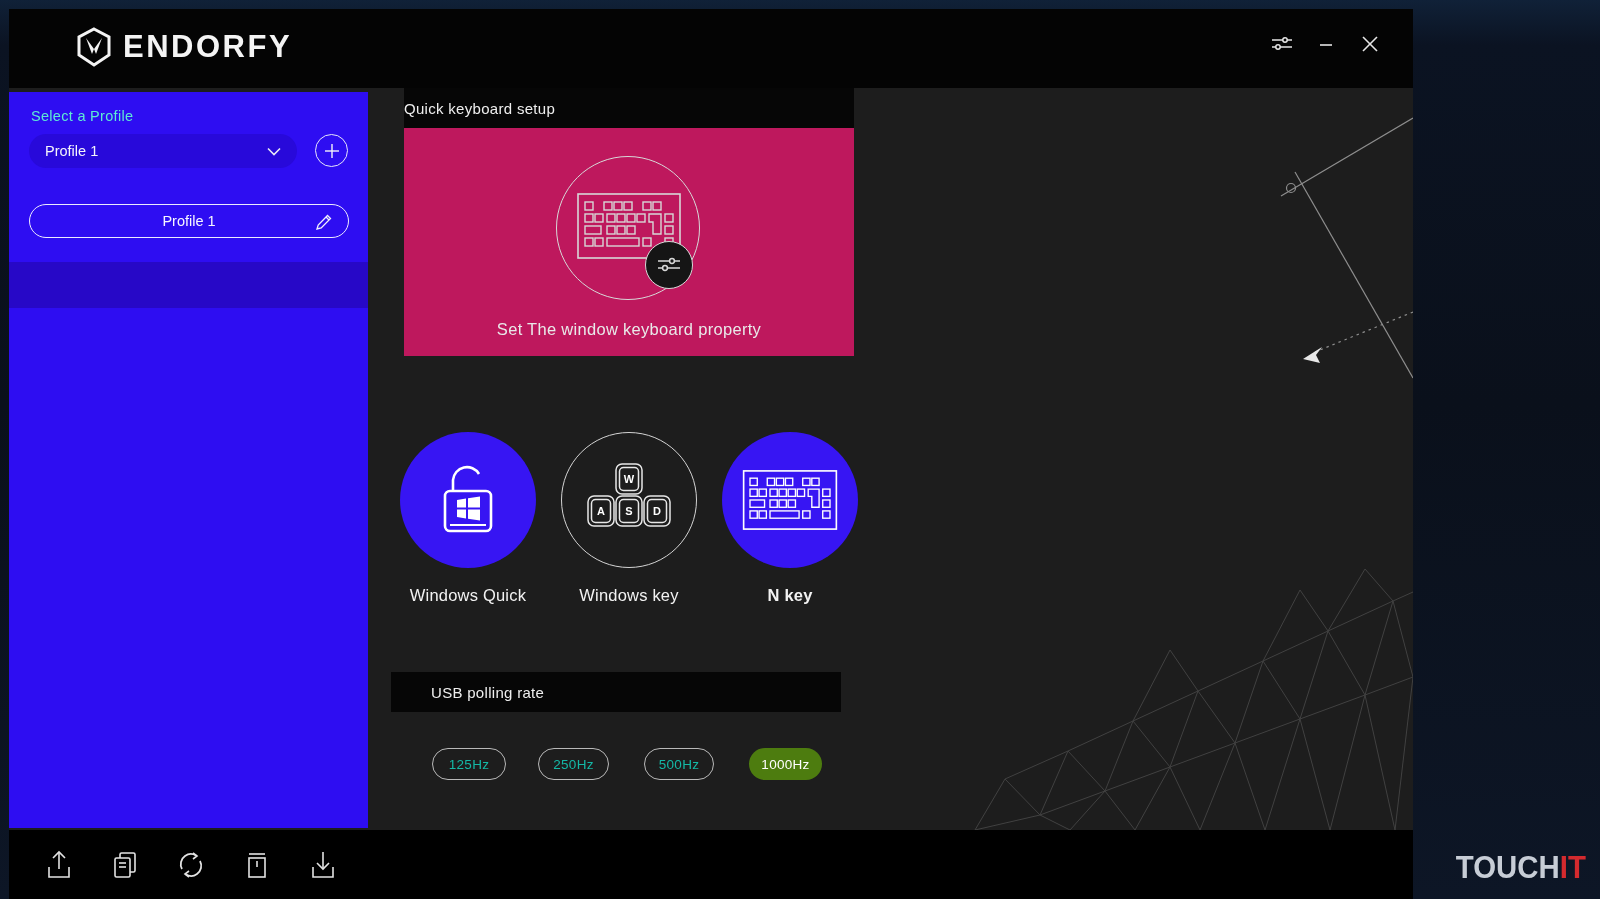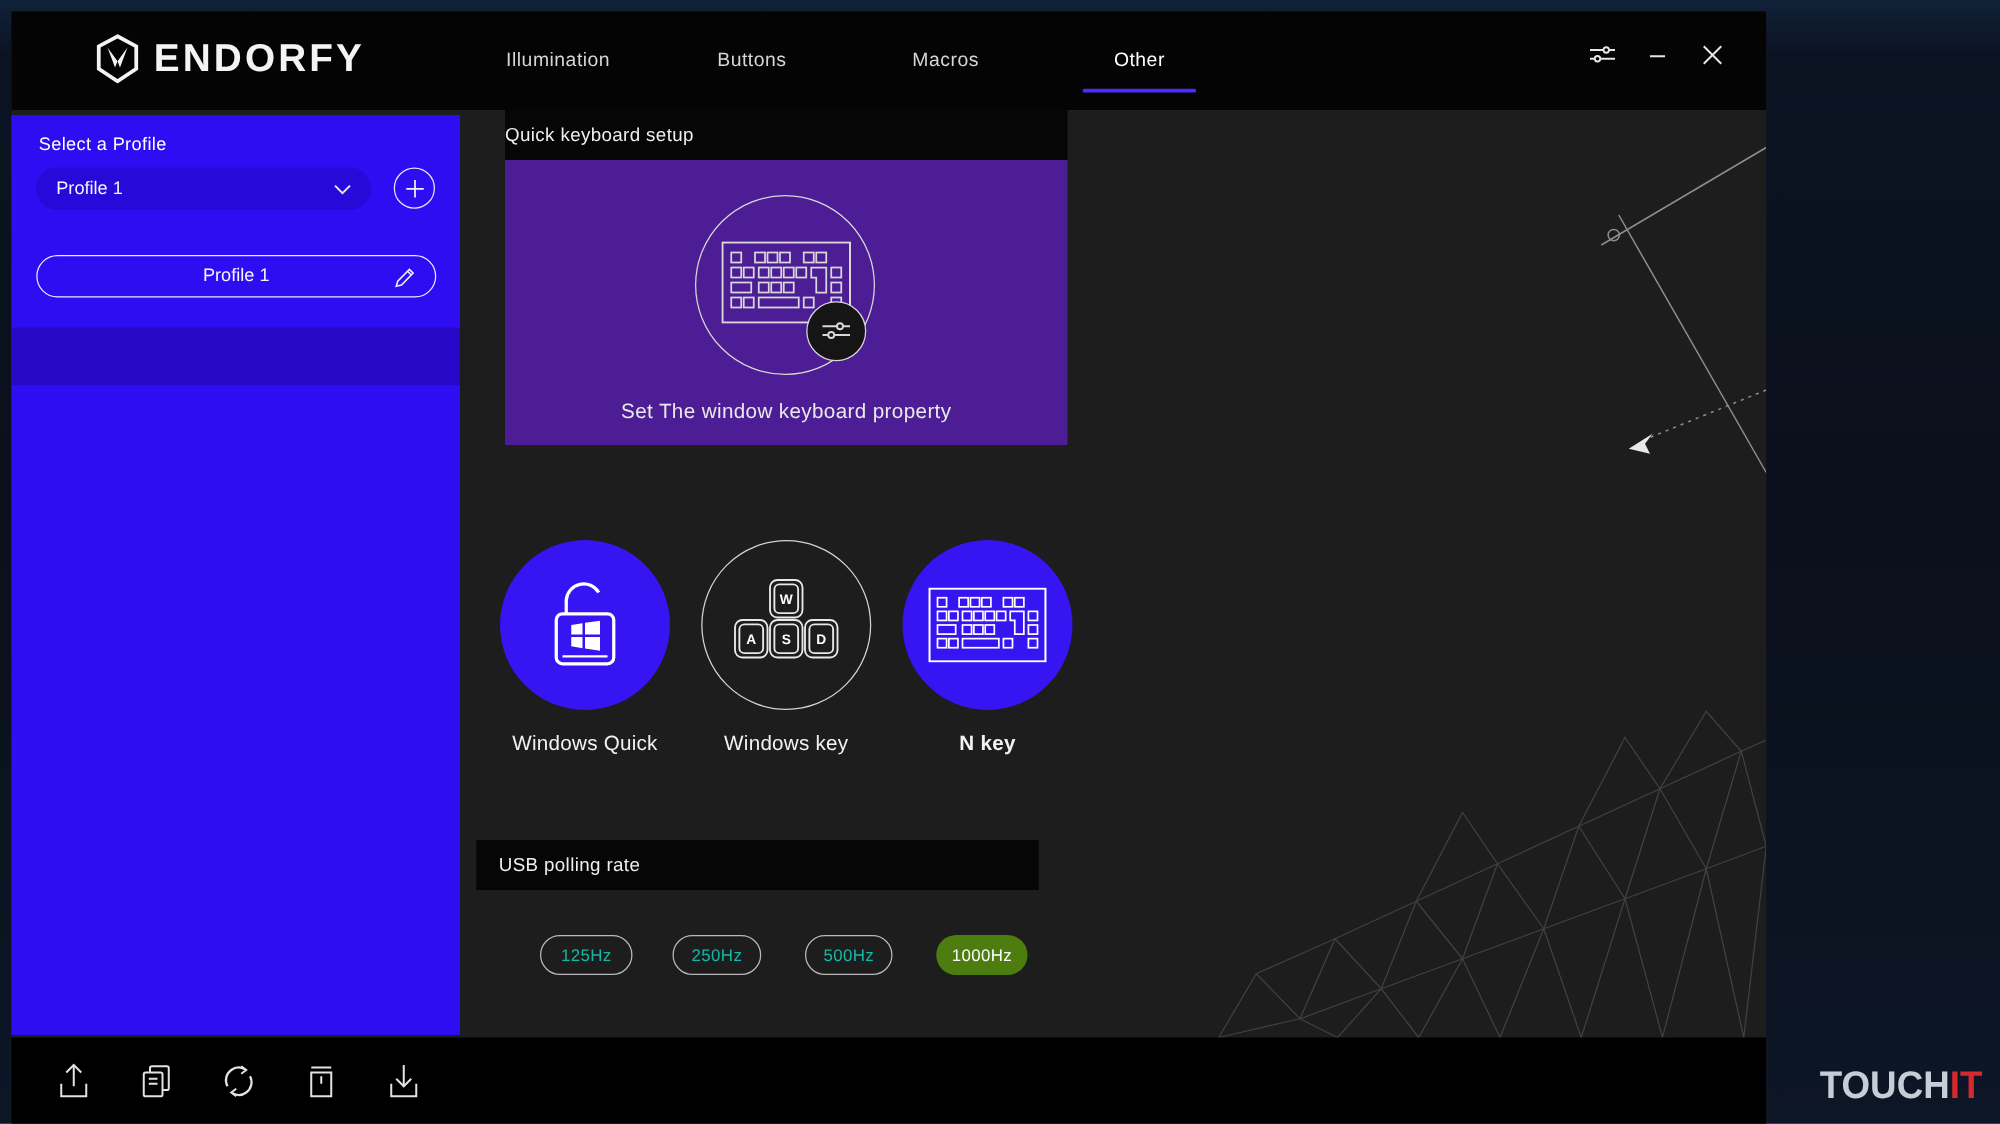--- a/index.html
+++ b/index.html
@@ -14,50 +14,50 @@
   .logo-text { font-size:31px; font-weight:700; letter-spacing:2.5px; color:#f4f4f4; }
   .tabs { position:absolute; left:360px; top:0; height:79px; display:flex; align-items:center; }
   .tab { width:155px; text-align:center; font-size:15.5px; color:#d6d6d6; letter-spacing:.4px; cursor:pointer; position:relative; padding:8px 0; }
   .tab.active { color:#ffffff; }
   .tab.active::after { content:""; position:absolute; left:32px; right:32px; bottom:-8px; height:3px; border-radius:2px; background:#4b2bff; }
   .win-controls { position:absolute; right:32px; top:24px; display:flex; align-items:center; gap:22px; }
   .win-btn { width:22px; height:22px; display:flex; align-items:center; justify-content:center; cursor:pointer; }
 
   
   .sidebar { position:absolute; left:0; top:83px; width:359px; height:736px; background:#2e0df2; }
-  .select-label { position:absolute; left:22px; top:16px; font-size:14.5px; color:#ffffff; letter-spacing:.3px; }
+  .select-label { position:absolute; left:22px; top:16px; font-size:14.5px; color:#5eead4; letter-spacing:.3px; }
   .profile-row { position:absolute; left:20px; top:42px; width:319px; height:34px; }
   .dropdown { position:absolute; left:0; top:0; width:268px; height:34px; background:#2809da; border-radius:17px; display:flex; align-items:center; padding:0 16px; cursor:pointer; }
   .dropdown-value { font-size:14.5px; color:#f4f4fb; flex:1; }
   .add-btn { position:absolute; right:0; top:0; width:33px; height:33px; border-radius:50%; border:1.6px solid #e6e6fb; background:transparent; display:flex; align-items:center; justify-content:center; cursor:pointer; }
   .profile-pill { position:absolute; left:20px; top:112px; width:320px; height:34px; border:1.3px solid #ecebff; border-radius:17px; display:flex; align-items:center; justify-content:center; cursor:pointer; position:absolute; }
   .profile-pill-label { font-size:14.5px; color:#f6f6ff; }
   .profile-pill .pencil { position:absolute; right:14px; top:7px; }
   .profile-strip { position:absolute; left:0; top:170px; width:100%; height:46px; background:#2708c7; cursor:pointer; }
 
   
   .panel-header { position:absolute; width:450px; height:40px; background:#060606; color:#efefef; font-size:15px; letter-spacing:.3px; display:flex; align-items:center; }
   .qs-header { left:395px; top:79px; }
-  .qs-body { position:absolute; left:395px; top:119px; width:450px; height:228px; background:#4c1d95; }
+  .qs-body { position:absolute; left:395px; top:119px; width:450px; height:228px; background:#be185d; }
   .big-circle { position:absolute; left:152px; top:28px; width:144px; height:144px; border:1.5px solid #d8d8d8; border-radius:50%; }
   .kb-wrap { position:absolute; left:20px; top:36px; }
   .badge { position:absolute; left:88px; top:84px; width:48px; height:48px; border-radius:50%; background:#151515; border:1.5px solid #d8d8d8; display:flex; align-items:center; justify-content:center; }
   .qs-caption { position:absolute; left:0; top:192px; width:100%; text-align:center; font-size:16.5px; color:#e9e9e9; letter-spacing:.3px; }
 
   
   .action-row { position:absolute; left:395px; top:423px; width:450px; height:180px; }
   .action { position:absolute; width:136px; text-align:center; cursor:pointer; }
   .action-circle { width:136px; height:136px; border-radius:50%; display:flex; align-items:center; justify-content:center; }
   .action-circle.filled { background:#3715f3; }
   .action-circle.outline { border:1.6px solid #d4d4d4; background:transparent; }
   .action-label { margin-top:18px; font-size:16.5px; color:#f2f2f2; letter-spacing:.2px; }
   .a1 { left:-4px; top:0; } .a2 { left:157px; top:0; } .a3 { left:318px; top:0;font-weight:bold; }
 
   
-  .poll-header { left:372px; top:663px; padding-left:18px; }
+  .poll-header { left:382px; top:663px; padding-left:40px; }
   .poll-row { position:absolute; left:395px; top:739px; width:450px; height:32px; }
   .poll-btn { position:absolute; height:32px; border:1.3px solid #b9b9b9; border-radius:16px; background:transparent; color:#14b8a6; font-size:13.5px; font-family:"Liberation Sans",sans-serif; display:flex; align-items:center; justify-content:center; cursor:pointer; letter-spacing:.3px; }
   .poll-btn.selected { background:#4d7c0f; border:none; color:#ffffff; }
   .p1 { left:28px; width:74px; } .p2 { left:134px; width:71px; } .p3 { left:240px; width:70px; } .p4 { left:345px; width:73px; }
 
   
   .toolbar { position:absolute; left:0; top:821px; width:100%; height:69px; background:#000; display:flex; align-items:center; padding-left:34px; gap:34px; }
   .tool-btn { width:32px; height:36px; display:flex; align-items:center; justify-content:center; cursor:pointer; }
 
   
@@ -101,26 +101,20 @@
     <div class="header">
       <div class="logo">
         <svg width="38" height="40" viewBox="0 0 38 40">
           <path d="M19 2 L34 10 V28 L19 38 L4 28 V10 Z" fill="none" stroke="#f4f4f4" stroke-width="3"></path>
           <path d="M11 11 L17 27 L19 22 Z" fill="#f4f4f4"></path>
           <path d="M27 11 L21 27 L19 22 Z" fill="#f4f4f4"></path>
         </svg>
         <span class="logo-text">ENDORFY</span>
       </div>
 
-      <nav class="tabs">
-        <div class="tab">Illumination</div>
-        <div class="tab">Buttons</div>
-        <div class="tab">Macros</div>
-        <div class="tab active">Other</div>
-      </nav>
 
       <div class="win-controls">
         <div class="win-btn">
           <svg width="22" height="18" viewBox="0 0 22 18" fill="none" stroke="#e6e6e6" stroke-width="1.5">
             <line x1="1" y1="5" x2="21" y2="5"></line>
               <circle cx="14" cy="5" r="2.2" fill="#040404"></circle>
             <line x1="1" y1="12" x2="21" y2="12"></line>
               <circle cx="7" cy="12" r="2.2" fill="#040404"></circle>
           </svg>
         </div>

